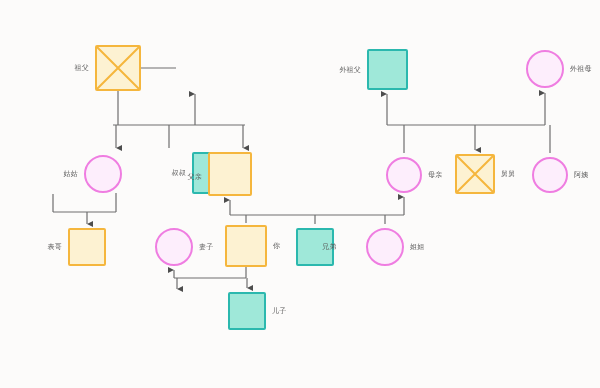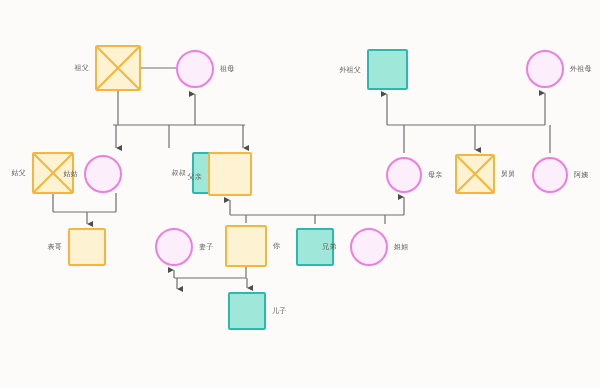--- a/index.html
+++ b/index.html
@@ -97,41 +97,27 @@
     <div class="node" style="left: 95px; top: 45px; width: 46px; height: 46px;">
       <div class="shape sq" style="width: 46px; height: 46px;">
         <div class="xmark">
           <svg viewBox="0 0 100 100" preserveAspectRatio="none">
             <path d="M0,0 L100,100 M100,0 L0,100" stroke="#f5b63d" stroke-width="2" vector-effect="non-scaling-stroke" fill="none"></path>
           </svg>
         </div>
       </div>
       <div class="lbl left">祖父</div>
     </div>
-    <div class="node" style="left: 176px; top: 50px; width: 38px; height: 38px;">
-      <div class="shape ci" style="width: 38px; height: 38px;"></div>
-      <div class="lbl right">祖母</div>
-    </div>
     <div class="node" style="left: 367px; top: 49px; width: 41px; height: 41px;">
       <div class="shape sq teal" style="width: 41px; height: 41px;"></div>
       <div class="lbl left">外祖父</div>
     </div>
     <div class="node" style="left: 526px; top: 50px; width: 38px; height: 38px; text-align: right;">
       <div class="shape ci" style="width: 38px; height: 38px;"></div>
       <div class="lbl right">外祖母</div>
-    </div>
-    <div class="node" style="left: 32px; top: 152px; width: 42px; height: 42px;">
-      <div class="shape sq" style="width: 42px; height: 42px;">
-        <div class="xmark">
-          <svg viewBox="0 0 100 100" preserveAspectRatio="none">
-            <path d="M0,0 L100,100 M100,0 L0,100" stroke="#f5b63d" stroke-width="2" vector-effect="non-scaling-stroke" fill="none"></path>
-          </svg>
-        </div>
-      </div>
-      <div class="lbl left">姑父</div>
     </div>
     <div class="node" style="left: 84px; top: 155px; width: 38px; height: 38px;">
       <div class="shape ci" style="width: 38px; height: 38px;"></div>
       <div class="lbl left">姑姑</div>
     </div>
     <div class="node" style="left: 148px; top: 152px; width: 42px; height: 42px; margin-left: 44px;">
       <div class="shape sq teal" style="width: 42px; height: 42px;"></div>
       <div class="lbl left">叔叔</div>
     </div>
     <div class="node" style="left: 208px; top: 152px; width: 44px; height: 50px;">
@@ -165,21 +151,21 @@
       <div class="lbl right">妻子</div>
     </div>
     <div class="node" style="left: 225px; top: 225px; width: 42px; height: 42px;">
       <div class="shape sq" style="width: 42px; height: 42px;"></div>
       <div class="lbl right">你</div>
     </div>
     <div class="node" style="left: 296px; top: 228px; width: 20px; height: 38px;">
       <div class="shape sq teal" style="width: 38px; height: 38px;"></div>
       <div class="lbl right">兄弟</div>
     </div>
-    <div class="node" style="left: 350px; top: 228px; width: 38px; height: 38px;">
+    <div class="node" style="left: 366px; top: 228px; width: 38px; height: 38px;">
       <div class="shape ci" style="width: 38px; height: 38px;"></div>
       <div class="lbl right">姐姐</div>
     </div>
     <div class="node" style="left: 228px; top: 292px; width: 38px; height: 38px;">
       <div class="shape sq teal" style="width: 38px; height: 38px;"></div>
       <div class="lbl right">儿子</div>
     </div>
   </div>
 
 </body></html>

